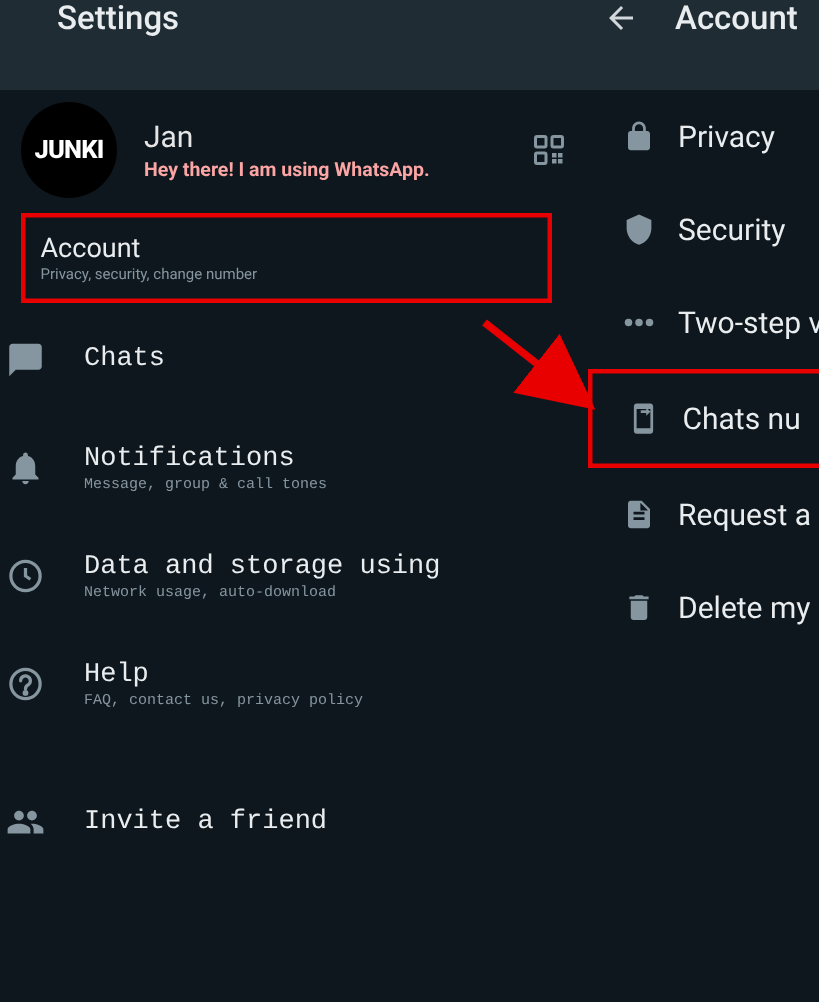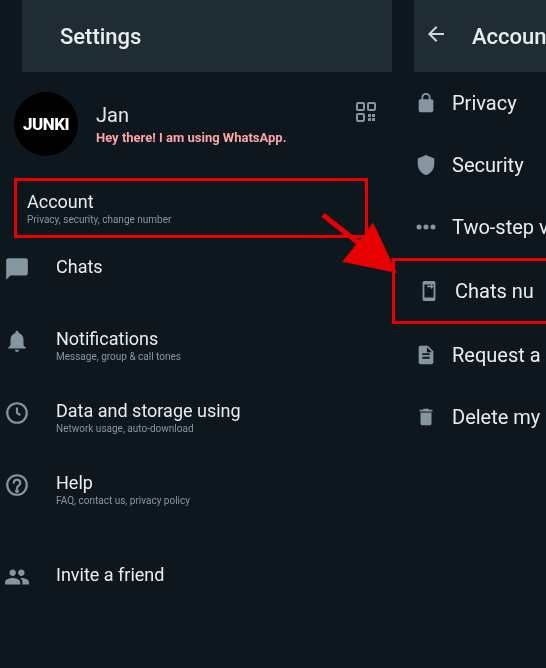--- a/index.html
+++ b/index.html
@@ -19,41 +19,39 @@
       background: #0e171d;
       flex-shrink: 0;
     }
     .right-panel {
       width: 190px;
       height: 100%;
       background: #0e171d;
       flex-shrink: 0;
     }
     .header {
-      height: 72px;
+      height: 60px;
       background: #1f2c34;
       display: flex;
-      align-items: center;
       padding: 0 20px;
-      margin-left: 22px;
     }
     .header-left { padding-left: 38px; }
     .header-title {
       font-size: 22px;
       font-weight: 500;
       color: #e9edef;
     }
     .back-icon {
       color: #d1d7db;
       margin-right: 24px;
     }
     .profile-row {
       display: flex;
       align-items: center;
-      padding: 20px 14px;
+      padding: 8px 14px;
       position: relative;
     }
     .avatar {
       width: 64px;
       height: 64px;
       border-radius: 50%;
       background: #000;
       display: flex;
       align-items: center;
       justify-content: center;
@@ -76,23 +74,24 @@
       font-weight: bold;
     }
     .qr-icon {
       position: absolute;
       right: 14px;
       top: 28px;
       color: #8696a0;
     }
     .menu-item {
       display: flex;
-      align-items: flex-start;
+      align-items: center;
       padding: 16px 14px 16px 0;
       min-height: 72px;
+      font-family: Liberation Mono, monospace;
     }
     .menu-icon {
       width: 56px;
       display: flex;
       align-items: center;
       justify-content: flex-start;
       padding-left: 4px;
       color: #8696a0;
       flex-shrink: 0;
     }

